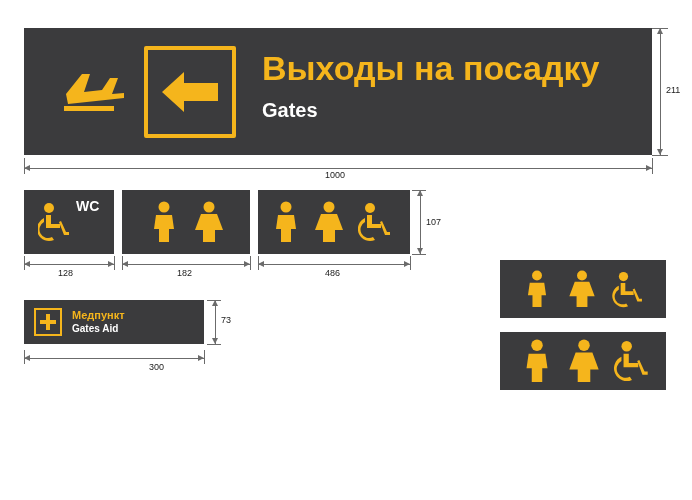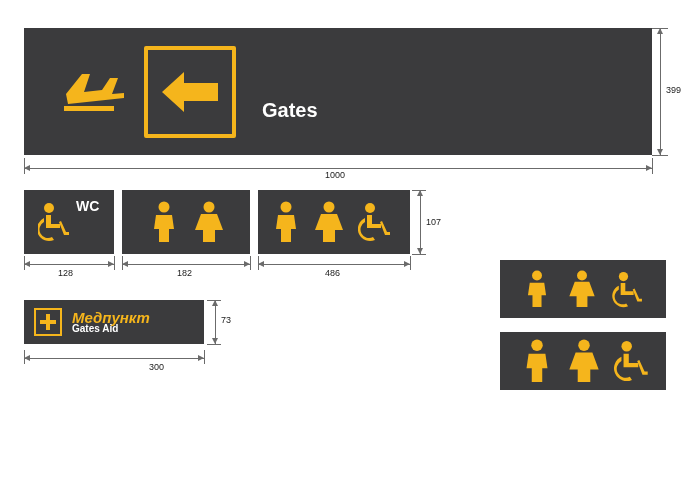--- a/index.html
+++ b/index.html
@@ -114,23 +114,22 @@
     width: 28px;
     height: 28px;
     border: 2px solid #f5b51c;
     box-sizing: border-box;
   }
   .aid-text-ru {
     position: absolute;
     left: 48px;
     top: 9px;
     color: #f5b51c;
-    font-size: 15px;
-    font-weight: bold;
-    font-style: italic;
+    font-size: 11px;
+    font-weight: bold;
   }
   .aid-text-en {
     position: absolute;
     left: 48px;
     top: 23px;
     color: #ffffff;
     font-size: 10px;
     font-weight: bold;
   }
   .wc-label {
@@ -156,36 +155,37 @@
   </span>
 
   <div class="arrow-box">
     <span style="position:absolute;left:12px;top:20px;">
       <svg width="60" height="44" viewBox="0 0 60 44">
         <path d="M2 22 L24 2 L24 13 L58 13 L58 31 L24 31 L24 42 Z" fill="#f5b51c"></path>
       </svg>
     </span>
   </div>
 
+  <div class="sign-text-ru">Выходы на посадку</div>
   <div class="sign-text-en">Gates</div>
 </div>
 
 <div class="dim-line dim-h" style="left:24px; top:168px; width:628px;"></div>
 <div class="arrowhead ah-left" style="left:24px; top:165px;"></div>
 <div class="arrowhead ah-right" style="left:646px; top:165px;"></div>
 <div class="tick" style="left:24px; top:158px; height:16px;"></div>
 <div class="tick" style="left:652px; top:158px; height:16px;"></div>
 <div class="dim-label" style="left:325px; top:170px;">1000</div>
 
 <div class="dim-line dim-v" style="left:660px; top:28px; height:127px;"></div>
 <div class="arrowhead ah-up" style="left:657px; top:28px;"></div>
 <div class="arrowhead ah-down" style="left:657px; top:149px;"></div>
 <div class="dim-line dim-h" style="left:652px; top:28px; width:16px;"></div>
 <div class="dim-line dim-h" style="left:652px; top:155px; width:16px;"></div>
-<div class="dim-label" style="left:666px; top:85px;">399</div>
+<div class="dim-label" style="left:666px; top:85px;">211</div>
 
 <div class="sign" id="wc-sign">
   <span style="position:absolute;left:14px;top:12px;">
     <svg width="34" height="40" viewBox="0 0 34 40">
       <circle cx="11" cy="6" r="5" fill="#f5b51c"></circle>
       <path d="M8 13 L8 26 L22 26 L22 22 L13 22 L13 13 Z" fill="#f5b51c"></path>
       <path d="M21 20 L26 33 L31 33 L31 30 L28 30 L23 19 Z" fill="#f5b51c"></path>
       <path d="M16 38 A11 11 0 1 1 6 16 L6 20 A7 7 0 1 0 14 35 Z" fill="#f5b51c"></path>
     </svg>
   </span>

